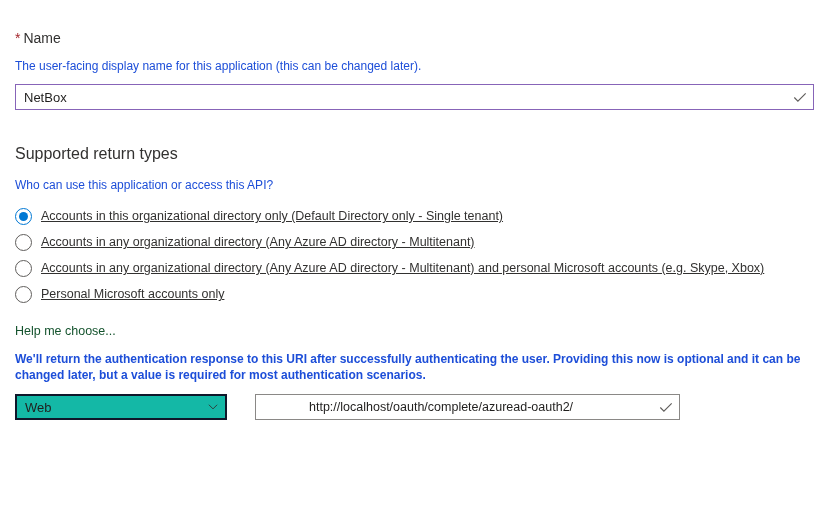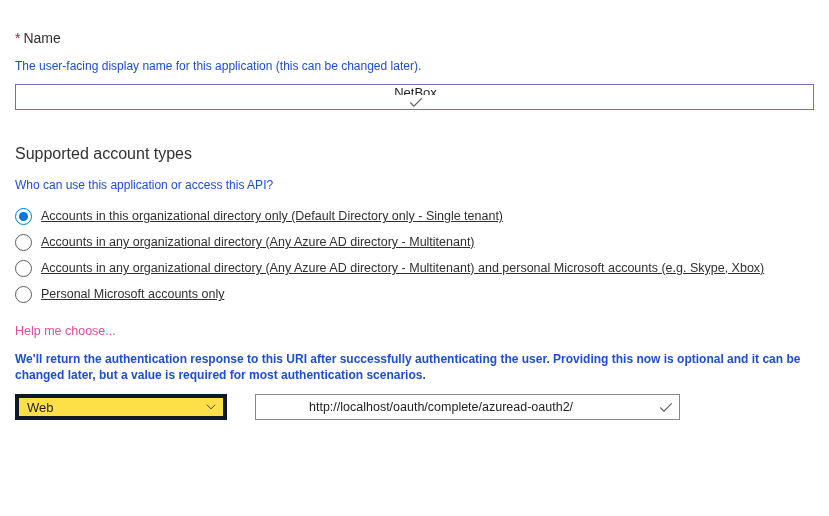--- a/index.html
+++ b/index.html
@@ -45,21 +45,20 @@
     height: 26px;
     border: 1px solid #8a8886;
     box-sizing: border-box;
     display: flex;
     align-items: center;
     background: #fff;
     padding: 0 6px 0 8px;
   }
   .textbox.accent {
     border-color: #8764b8;
-    flex-direction: column;
   }
   .textbox .value {
     font-size: 13px;
     color: #201f1e;
     flex: 1 1 auto;
     white-space: nowrap;
     overflow: hidden;
   }
   .check-glyph {
     width: 14px;
@@ -117,38 +116,38 @@
   .radio-label {
     font-size: 12.5px;
     color: #323130;
     margin-left: 9px;
     line-height: 16px;
     white-space: nowrap;
   }
 
   .link {
     font-size: 12.5px;
-    color: #ec4899;
+    color: #14532d;
     text-decoration: none;
     display: inline-block;
     text-align: center;
   }
 
   
   .redirect-row {
     display: flex;
     align-items: flex-start;
     margin-top: 11px;
   }
   .dropdown {
     width: 212px;
     height: 26px;
-    border: 4px solid #0f172a;
-    box-sizing: border-box;
-    background: #fde047;
+    border: 2px solid #0f172a;
+    box-sizing: border-box;
+    background: #14b8a6;
     display: flex;
     align-items: center;
     padding: 0 6px 0 8px;
     margin-right: 28px;
   }
   .dropdown .value {
     flex: 1 1 auto;
     font-size: 13px;
     color: #201f1e;
   }
@@ -193,21 +192,21 @@
     <span class="required-star">*</span><span>Name</span>
   </div>
   <div class="field-desc">The user-facing display name for this application (this can be changed later).</div>
   <div class="textbox accent">
     <span class="value" placeholder="">NetBox</span>
     <svg class="check-glyph" viewBox="0 0 16 16" aria-hidden="true">
       <path d="M1.5 8.6L5.6 12.7L14.5 3.8" fill="none" stroke="currentColor" stroke-width="1.3"></path>
     </svg>
   </div>
 
-  <h2 class="section-heading sp-supported">Supported account types</h2>
+  <h2 class="section-heading sp-supported">Supported return types</h2>
   <div class="field-desc sp-who">Who can use this application or access this API?</div>
 
   <div class="radio-group">
     <div class="radio-row checked">
       <span class="radio-outer"></span>
       <span class="radio-label">Accounts in this organizational directory only (Default Directory only - Single tenant)</span>
     </div>
     <div class="radio-row">
       <span class="radio-outer"></span>
       <span class="radio-label">Accounts in any organizational directory (Any Azure AD directory - Multitenant)</span>

